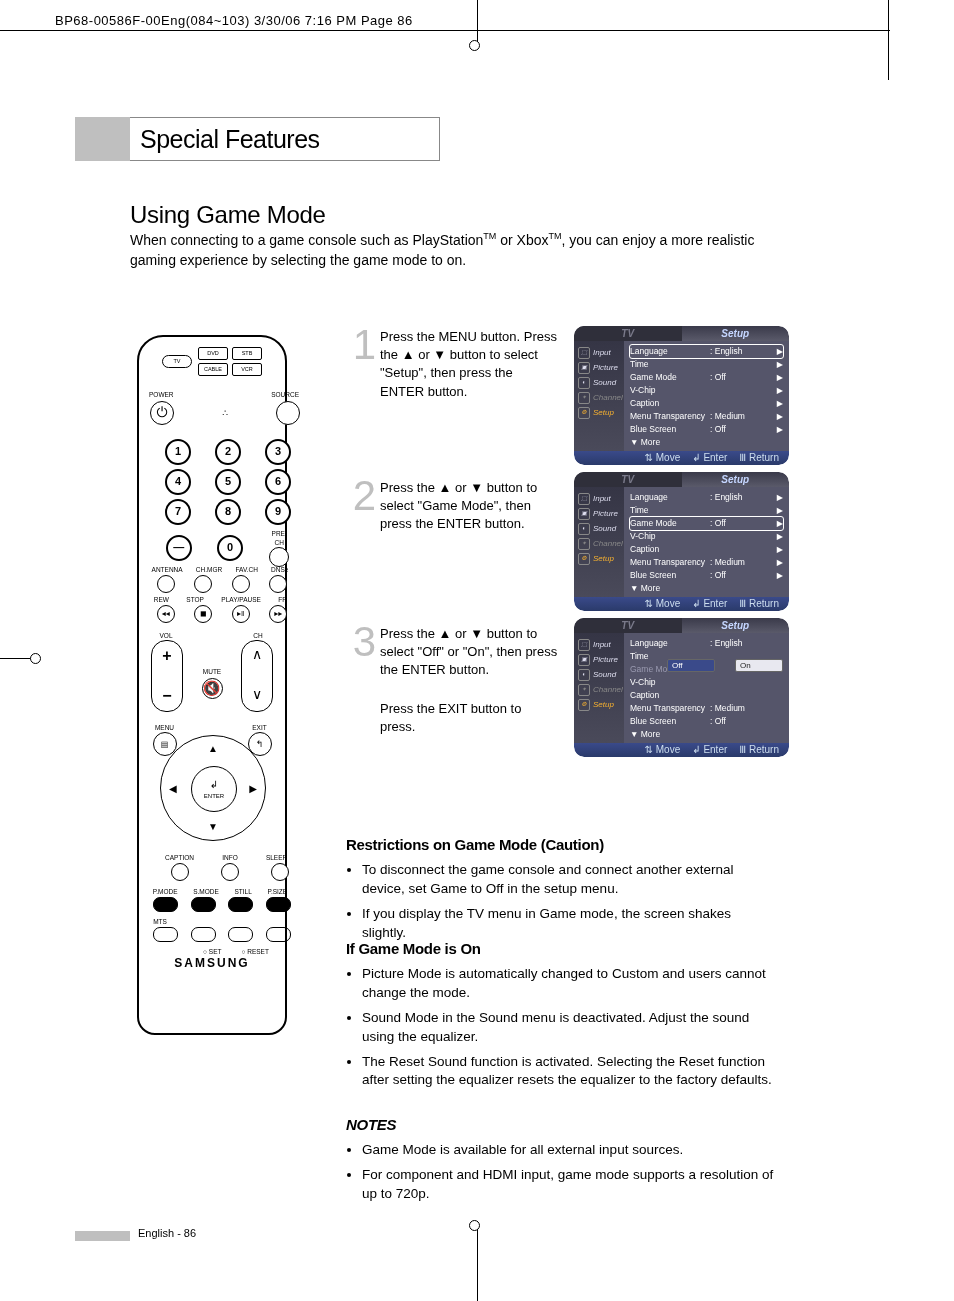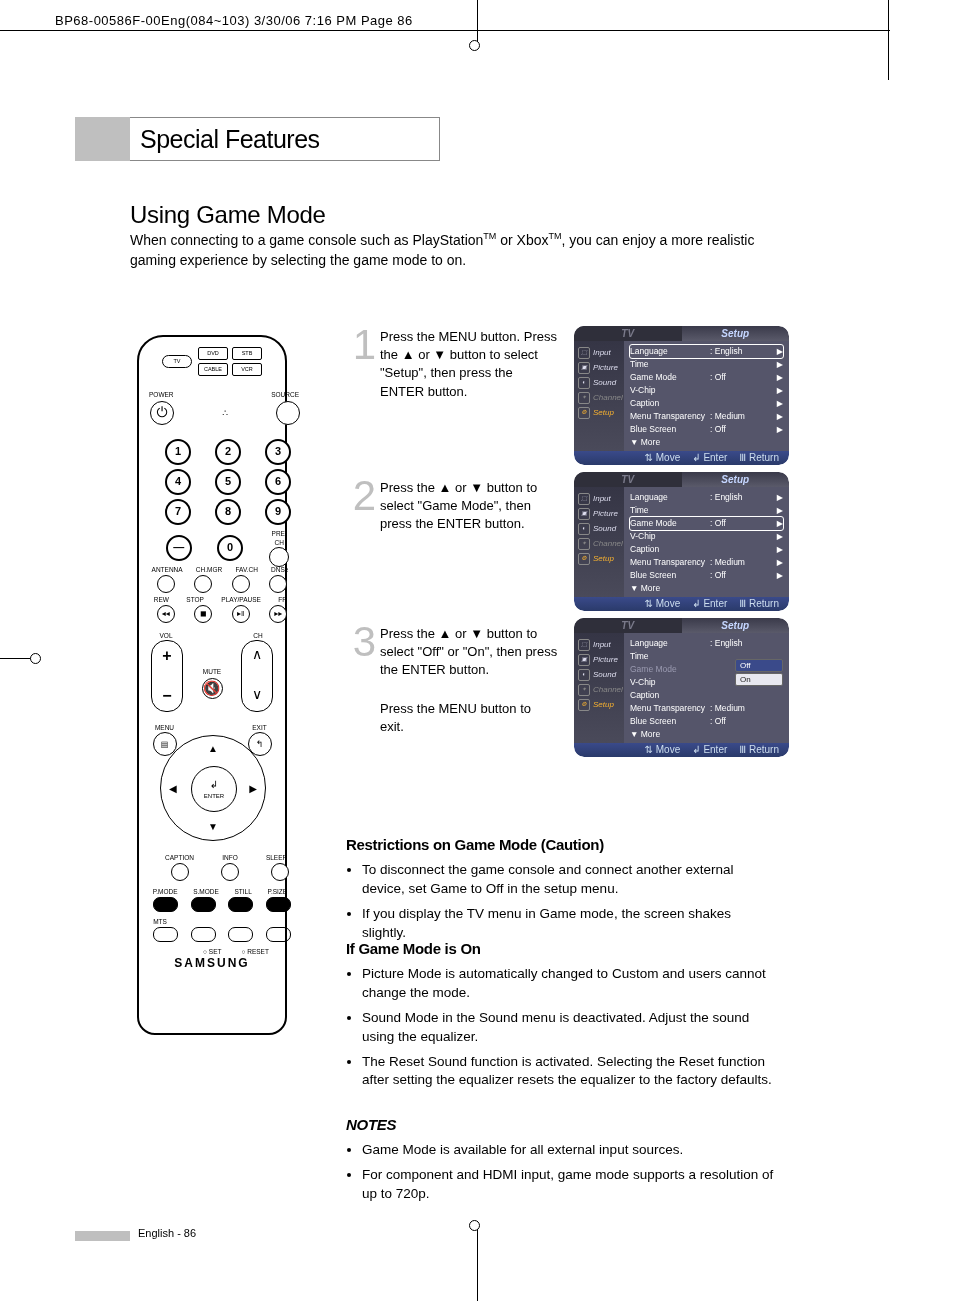--- a/index.html
+++ b/index.html
@@ -252,21 +252,21 @@
   <div class="step" style="top:479px">
     <div class="step-num">2</div>
     <div class="step-text">Press the ▲ or ▼ button to select "Game Mode", then press the ENTER button.</div>
   </div>
   <div class="step" style="top:625px">
     <div class="step-num">3</div>
     <div class="step-text">Press the ▲ or ▼ button to select "Off" or "On", then press the ENTER button.</div>
   </div>
   <div class="step" style="top:700px">
     <div class="step-num"></div>
-    <div class="step-text">Press the MENU button to exit.</div>
+    <div class="step-text">Press the EXIT button to press.</div>
   </div>
 
   <div class="osd" style="top:326px">
     <div class="osd-tabs">
         <div class="osd-tab dim">TV</div>
         <div class="osd-tab">Setup</div>
       </div>
     <div class="osd-body">
       <div class="osd-side">
         <div class="osd-side-item">
@@ -457,21 +457,21 @@
             <span class="k">Menu Transparency</span>
             <span class="v">: Medium</span>
           </div>
         <div class="osd-row">
             <span class="k">Blue Screen</span>
             <span class="v">: Off</span>
           </div>
         <div class="osd-row">
             <span class="k">▼ More</span>
           </div>
-        <div style="position:absolute;top:26px;right:6px;display:flex;flex-direction:column;gap:1px">
+        <div style="position:absolute;top:26px;right:6px;display:flex;gap:16px">
           <div class="osd-opt sel">Off</div>
           <div class="osd-opt">On</div>
         </div>
       </div>
     </div>
     <div class="osd-foot">
         <span>⇅ <span>Move</span></span>
         <span>↲ <span>Enter</span></span>
         <span>Ⅲ <span>Return</span></span>
       </div>

